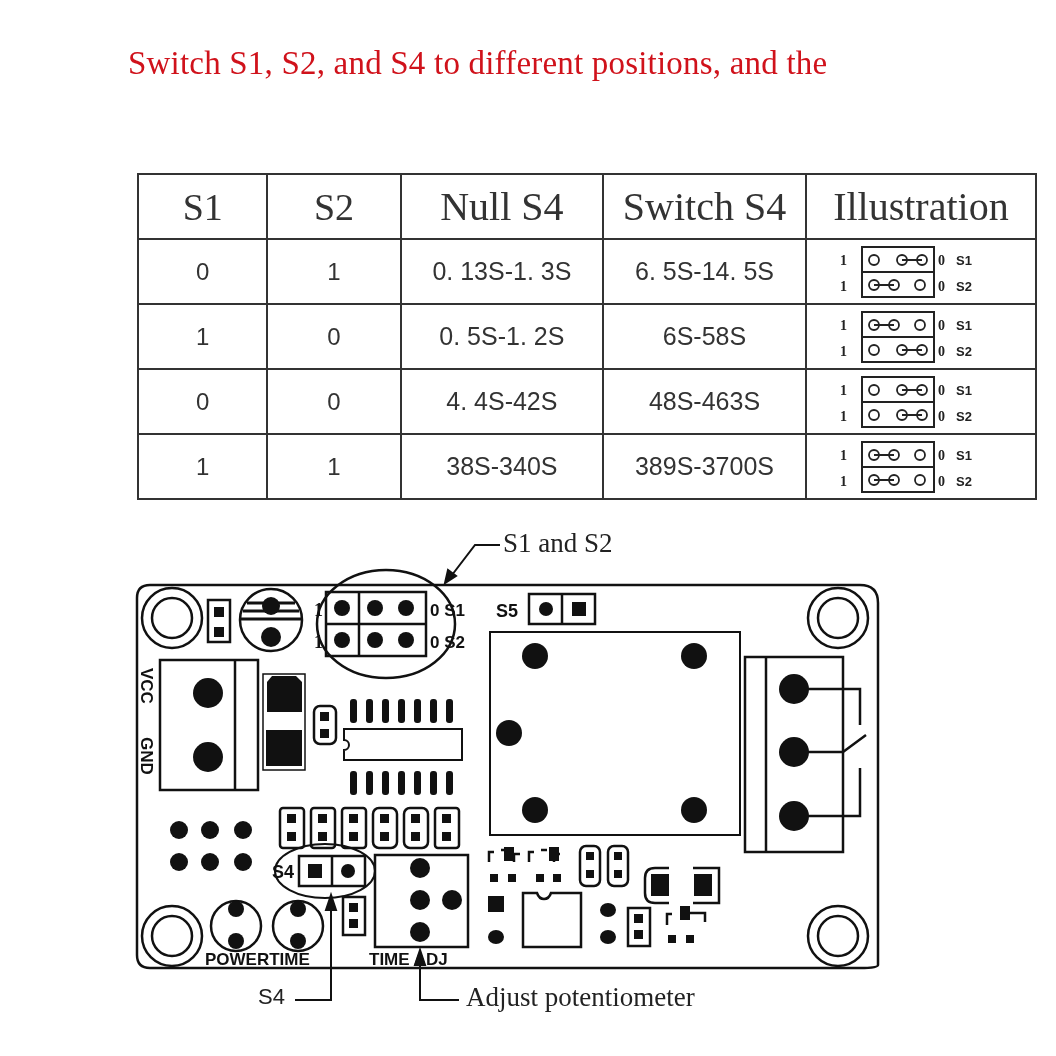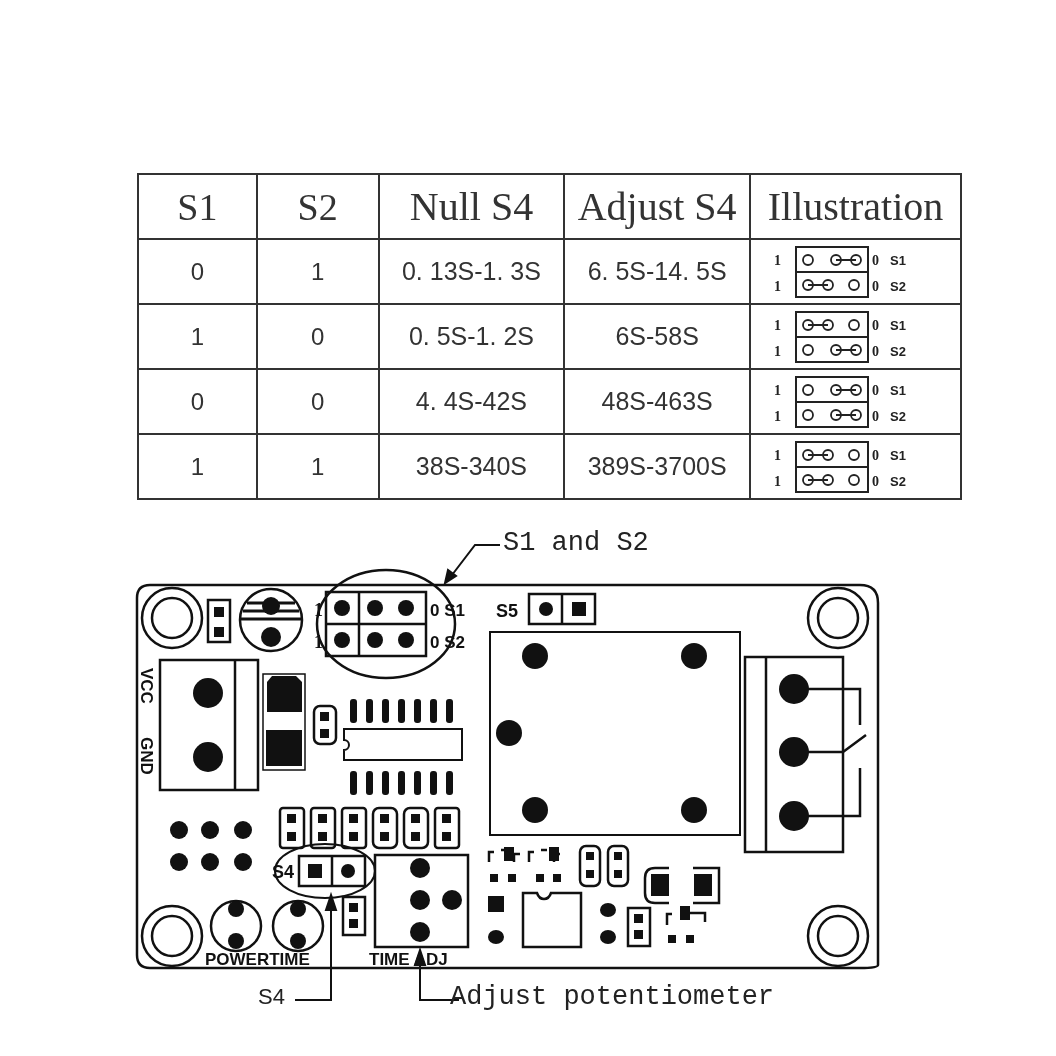--- a/index.html
+++ b/index.html
@@ -1,50 +1,51 @@
 <!DOCTYPE html>
 <html><head>
 <meta charset="utf-8">
 <style>
   html, body { margin: 0; padding: 0; background: #ffffff; }
   body { width: 1056px; height: 1056px; position: relative; overflow: hidden; font-family: "DejaVu Serif", serif; }
   .headline { position: absolute; left: 128px; top: 38px; width: 820px; color: #d0121b; font-family: "Liberation Serif", serif; font-size: 33px; line-height: 50px; letter-spacing: 0.2px; }
   .headline div { white-space: nowrap; }
-  table.timing { position: absolute; left: 137px; top: 173px; width: 825px; border-collapse: collapse; border: 2px solid #222; }
+  table.timing { position: absolute; left: 137px; top: 173px; width: 900px; border-collapse: collapse; border: 2px solid #222; }
   table.timing th, table.timing td { border: 2px solid #333; text-align: center; color: #333; padding: 0; }
   table.timing th { height: 63px; font-family: "Liberation Serif", serif; font-weight: normal; font-size: 40px; }
   table.timing th.big { font-size: 38px; }
   table.timing td { height: 63px; }
   td.num { font-family: "Liberation Sans", sans-serif; font-size: 24px; }
   td.range { font-family: Liberation Sans, sans-serif; font-size: 25px; white-space: nowrap; }
   td.illus { padding: 0 !important; }
   .illus svg { display: block; margin: 0 auto; }
   .pcb { position: absolute; left: 0; top: 520px; width: 1056px; height: 536px; }
-  .callout { position: absolute; font-family: Liberation Mono, monospace; font-size: 27px; color: #222; white-space: nowrap; }
+  .callout { position: absolute; font-family: Liberation Serif, serif; font-size: 27px; color: #222; white-space: nowrap; }
 </style>
 </head>
 <body>
 
 <div class="headline">
+  <div>Switch S1, S2, and S4 to different positions, and the</div>
 </div>
 
 <table class="timing">
   <colgroup>
     <col style="width:108px">
       <col style="width:111px">
       <col style="width:169px">
       <col style="width:169px">
       <col style="width:192px">
   </colgroup>
   <thead>
     <tr>
       <th class="big">S1</th>
       <th class="big">S2</th>
       <th>Null S4</th>
-      <th>Adjust S4</th>
+      <th>Switch S4</th>
       <th>Illustration</th>
     </tr>
   </thead>
   <tbody id="tbody">
     <tr>
       <td class="num">0</td>
       <td class="num">1</td>
       <td class="range">0. 13S-1. 3S</td>
       <td class="range">6. 5S-14. 5S</td>
       <td class="illus">
@@ -381,13 +382,13 @@
     <polygon points="331,895 326,910 336,910"></polygon>
   </g>
   <g stroke="#111" stroke-width="2" fill="#111">
     <polyline points="459,1000 420,1000 420,960" fill="none"></polyline>
     <polygon points="420,950 415,965 425,965"></polygon>
   </g>
 </svg>
 
 <div class="callout" style="left:503px; top:528px;">S1 and S2</div>
 <div class="callout" style="left:258px; top:984px; font-family:'Liberation Sans',sans-serif; font-size:22px;">S4</div>
-<div class="callout" style="left:450px; top:982px;">Adjust potentiometer</div>
+<div class="callout" style="left:466px; top:982px;">Adjust potentiometer</div>
 
 </body></html>

